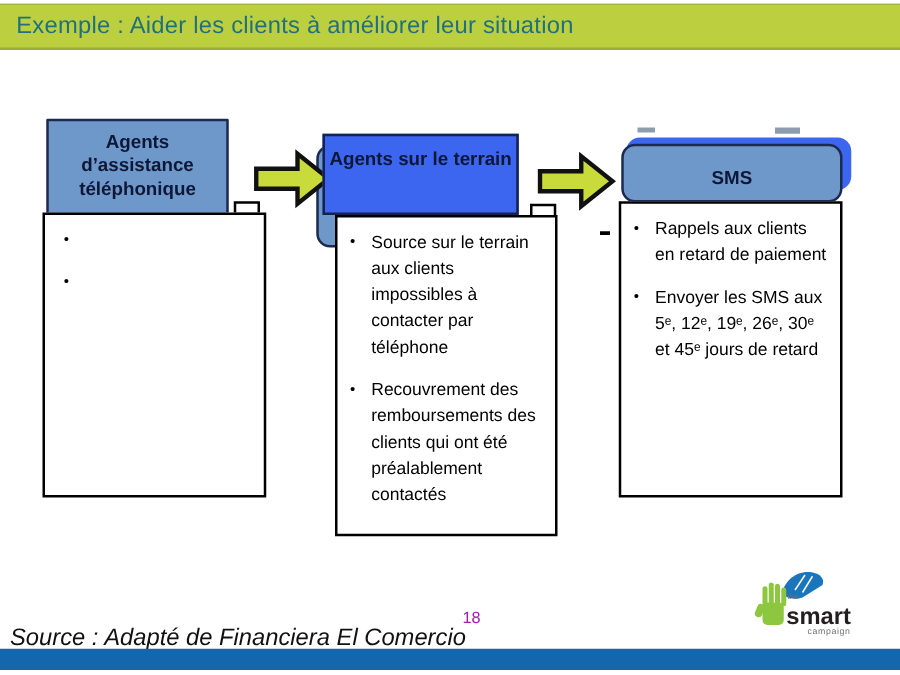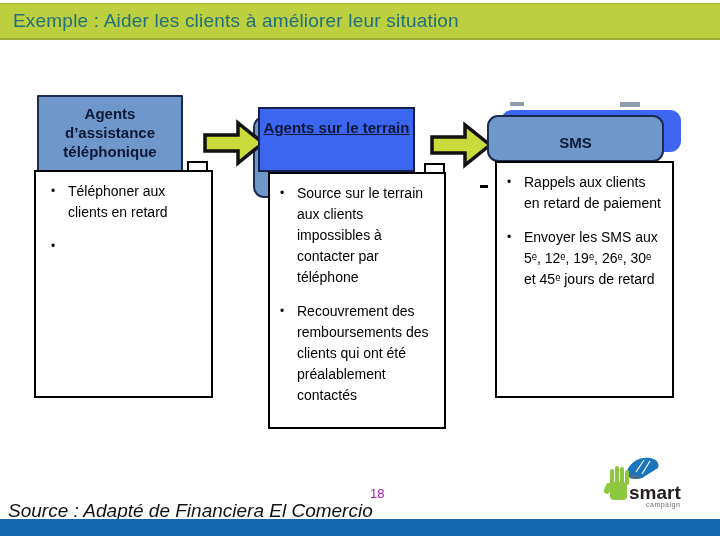--- a/index.html
+++ b/index.html
@@ -15,23 +15,23 @@
   }
   .title-bar .title-text{font-size:19px;font-weight:normal;color:#20707f;letter-spacing:.2px;}
 
   
   .hdr{position:absolute;box-sizing:border-box;text-align:center;font-weight:bold;color:#0d1736;}
   .hdr1{left:37px;top:95px;width:146px;height:77px;background:#6f98ca;
         border:2px solid #1b2a50;border-radius:1px;font-size:15px;line-height:19px;padding-top:7px;}
   .hdr2-back{left:253px;top:116px;width:70px;height:82px;background:#6f98ca;
         border:2px solid #1b2a50;border-radius:11px;}
   .hdr2{left:258px;top:107px;width:157px;height:65px;background:#3c66f0;
-        border:2px solid #16224c;font-size:15px;line-height:19px;padding-top:9px;text-decoration:underline;}
+        border:2px solid #16224c;font-size:15px;line-height:19px;padding-top:9px;}
   .hdr3-back{left:501px;top:110px;width:180px;height:42px;background:#3c66f0;border-radius:11px;}
-  .hdr3{left:487px;top:115px;width:177px;height:47px;background:#6f98ca;
+  .hdr3{left:497px;top:115px;width:177px;height:47px;background:#6f98ca;
         border:2px solid #1b2a50;border-radius:11px;font-size:15px;padding-top:17px;text-align:center;}
   .dash{position:absolute;background:#8e9dae;}
   .dash1{left:510px;top:102px;width:14px;height:4px;}
   .dash2{left:620px;top:102px;width:20px;height:5px;}
 
   
   .tab{position:absolute;background:#ffffff;border:2px solid #000;box-sizing:border-box;}
   .tab1{left:187px;top:161px;width:21px;height:11px;}
   .tab2{left:424px;top:163px;width:21px;height:11px;}
   .tick3{position:absolute;left:480px;top:185px;width:8px;height:3px;background:#000;}
@@ -86,21 +86,20 @@
   </svg>
 
   <div class="hdr hdr1">Agents d’assistance téléphonique</div>
   <div class="hdr hdr2">Agents sur le terrain</div>
   <div class="hdr hdr3">SMS</div>
 
   <div class="content box1">
     <ul>
       <li>
         <span class="blt">•</span>
-        <span class="txt">Téléphoner aux clients en retard</span>
       </li>
       <li>
         <span class="blt">•</span>
       </li>
     </ul>
   </div>
 
   <div class="content box2">
     <ul>
       <li>

